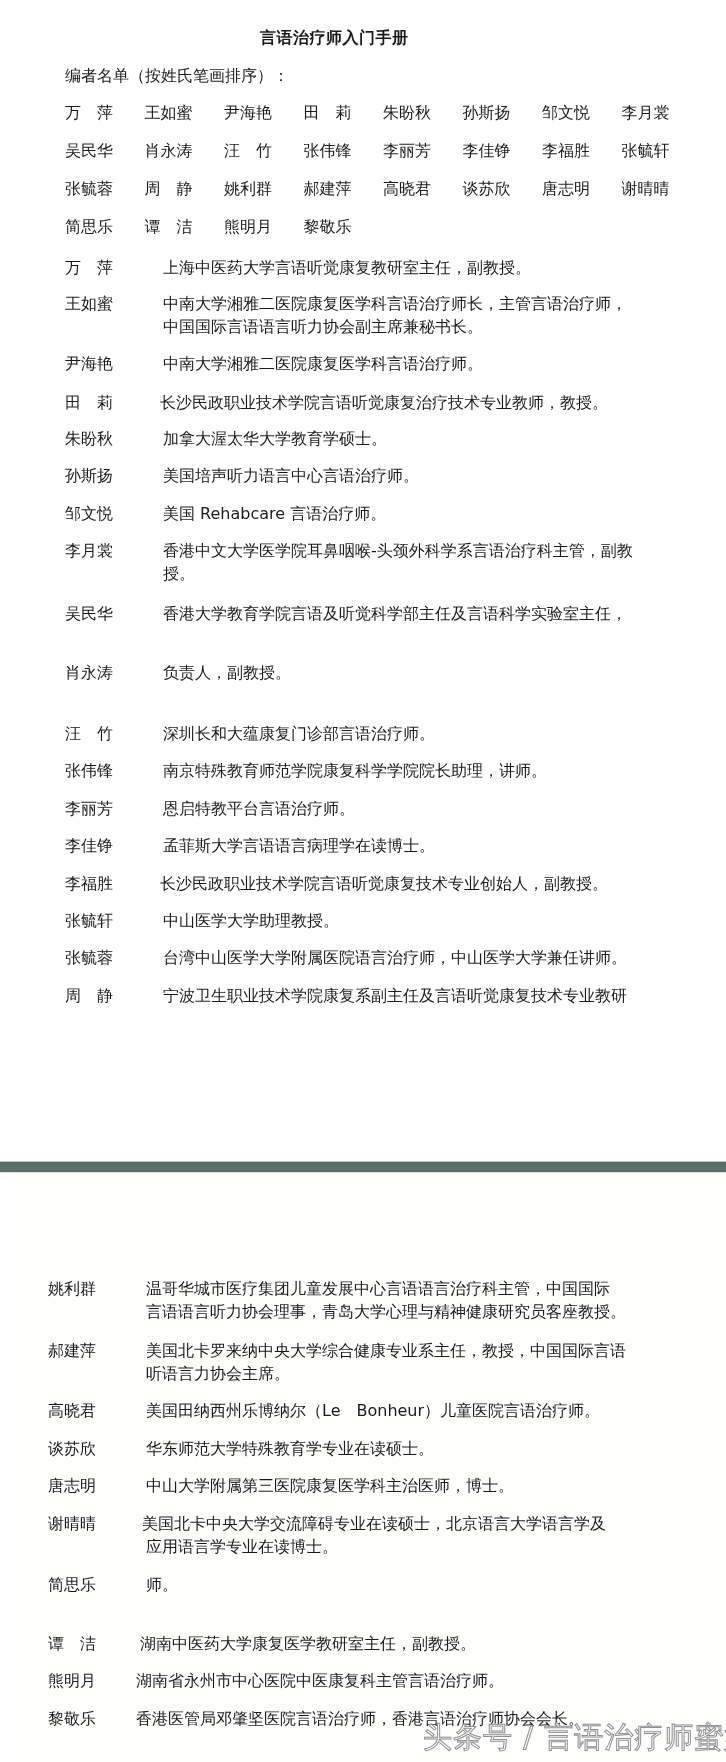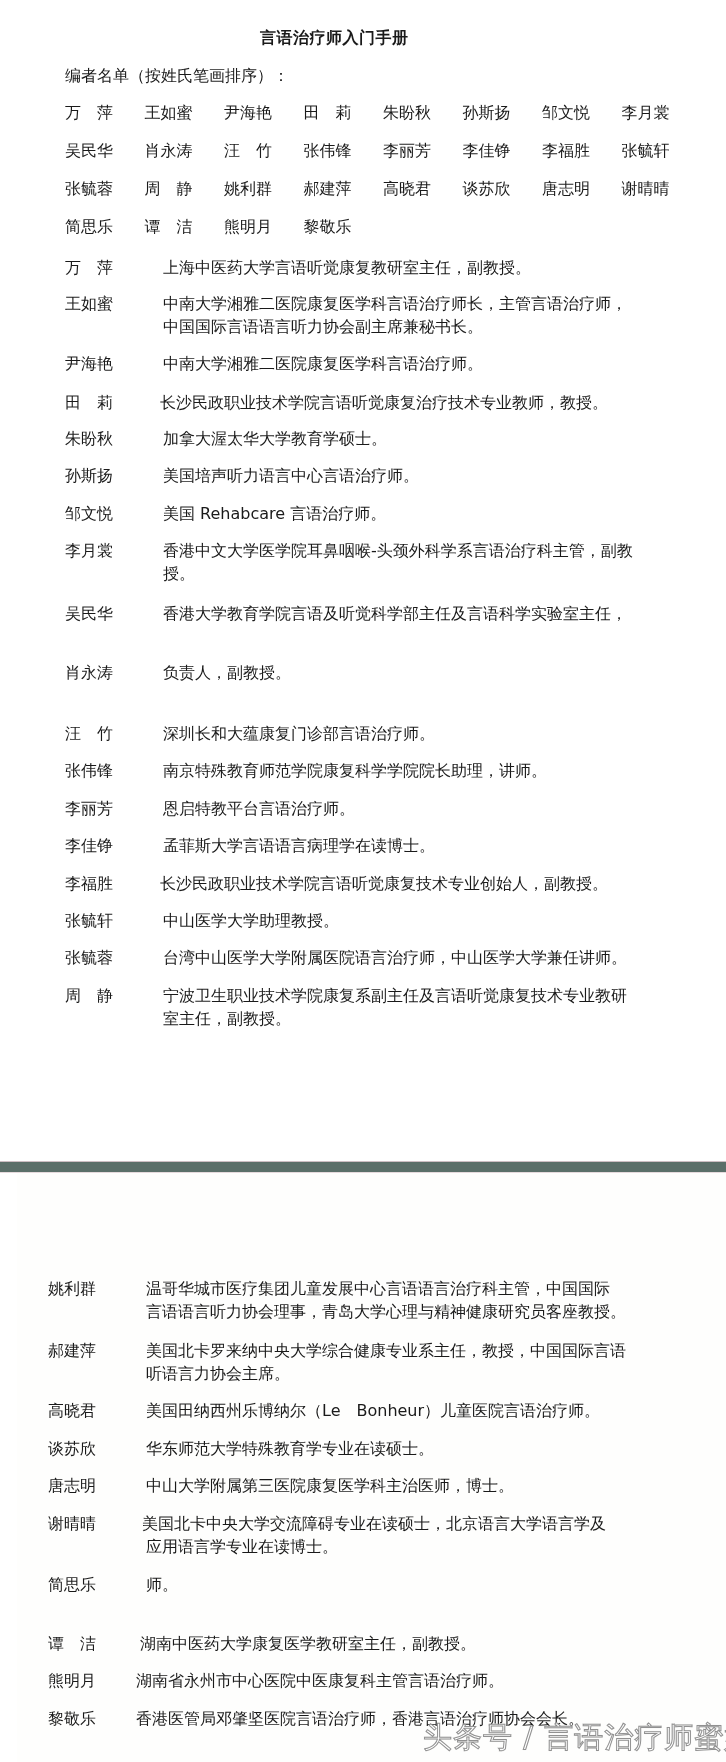--- a/index.html
+++ b/index.html
@@ -188,21 +188,20 @@
   <div class="entry" style="top:946px">
     <div class="name">张毓蓉</div>
     <div class="desc">
         <span>台湾中山医学大学附属医院语言治疗师，中山医学大学兼任讲师。</span>
       </div>
   </div>
   <div class="entry" style="top:984px">
     <div class="name">周　静</div>
     <div class="desc">
         <span>宁波卫生职业技术学院康复系副主任及言语听觉康复技术专业教研</span>
-        <span>室主任，副教授。</span>
       </div>
   </div>
 </div>
 
 <div class="divider"></div>
 
 <div class="page page2"></div>
 
 <div class="entry" style="top:1277px">
   <div class="name">姚利群</div>

